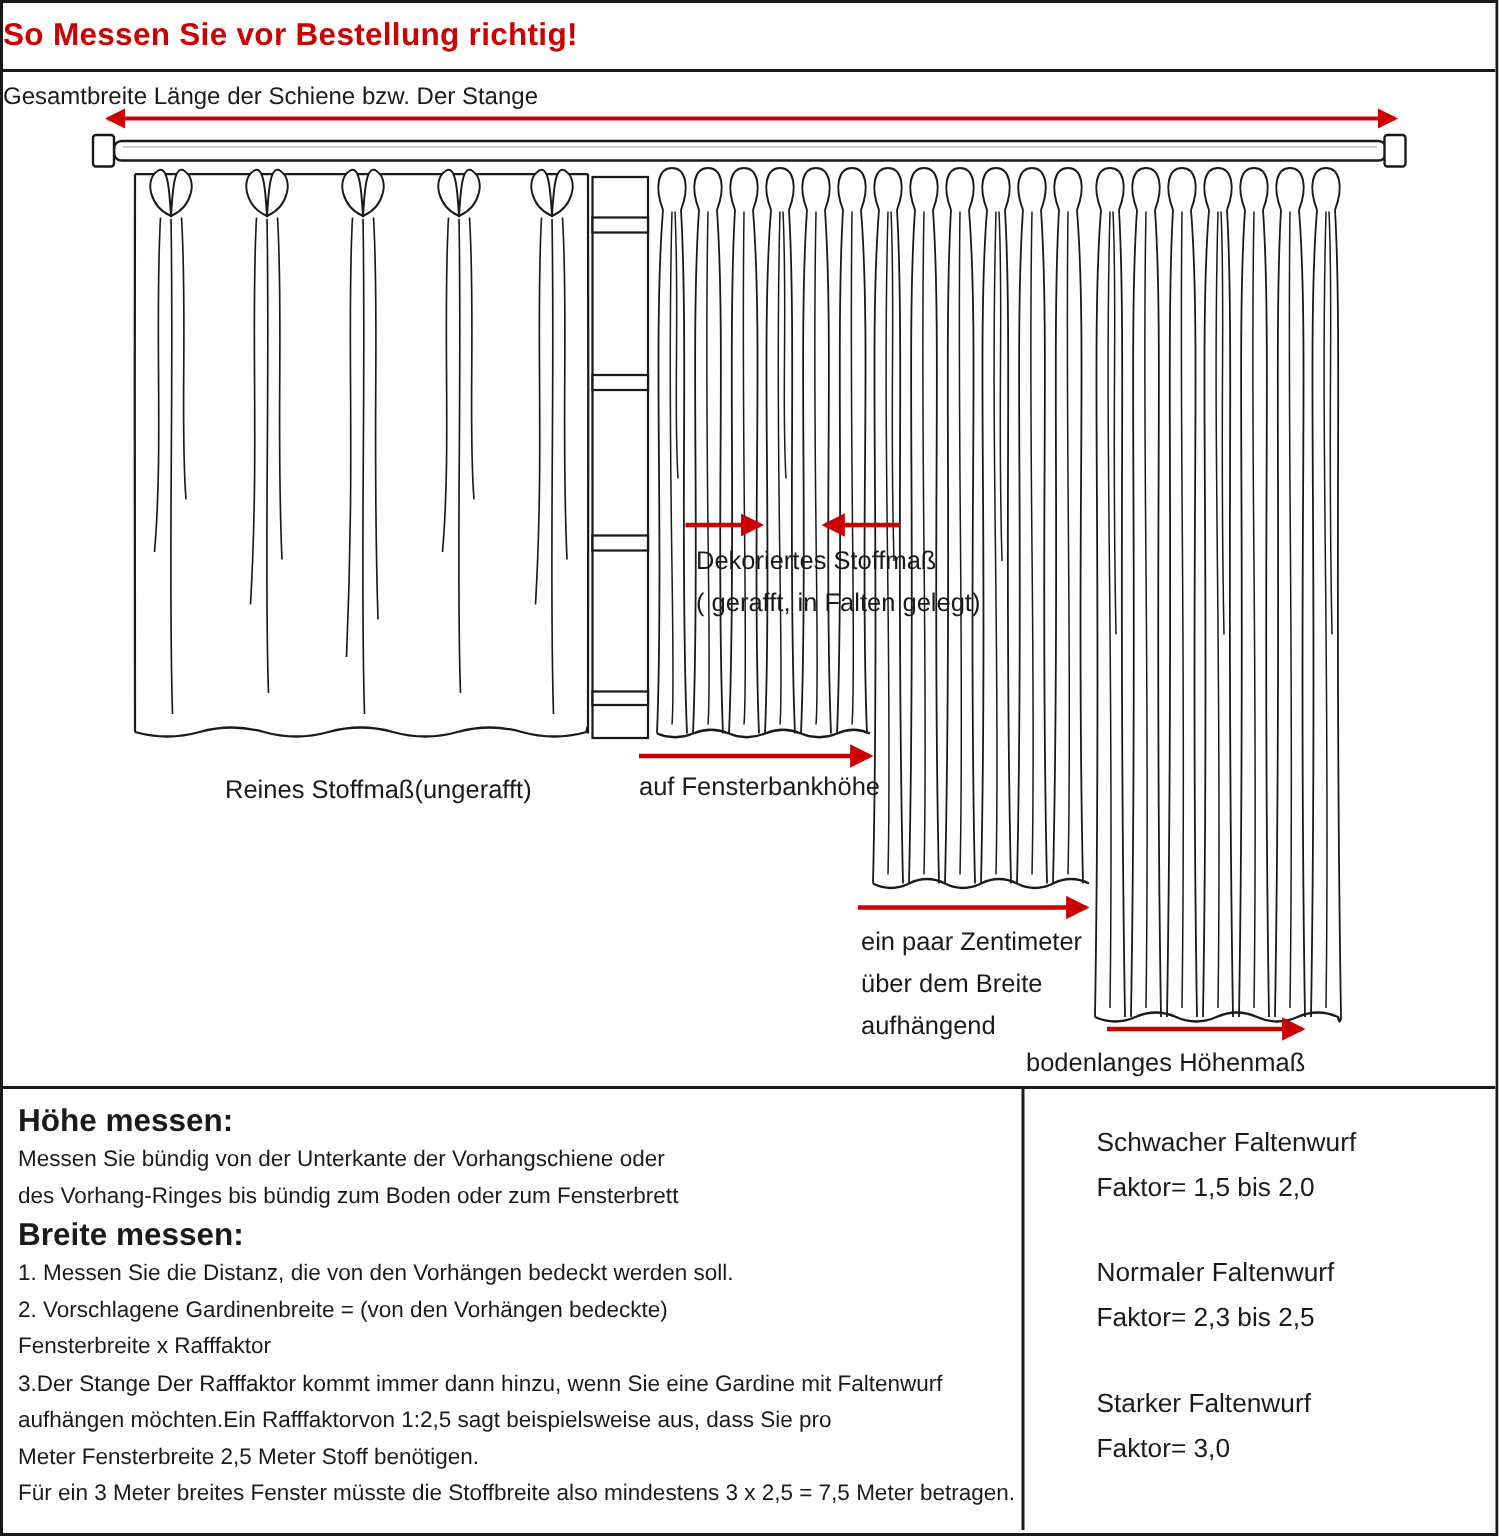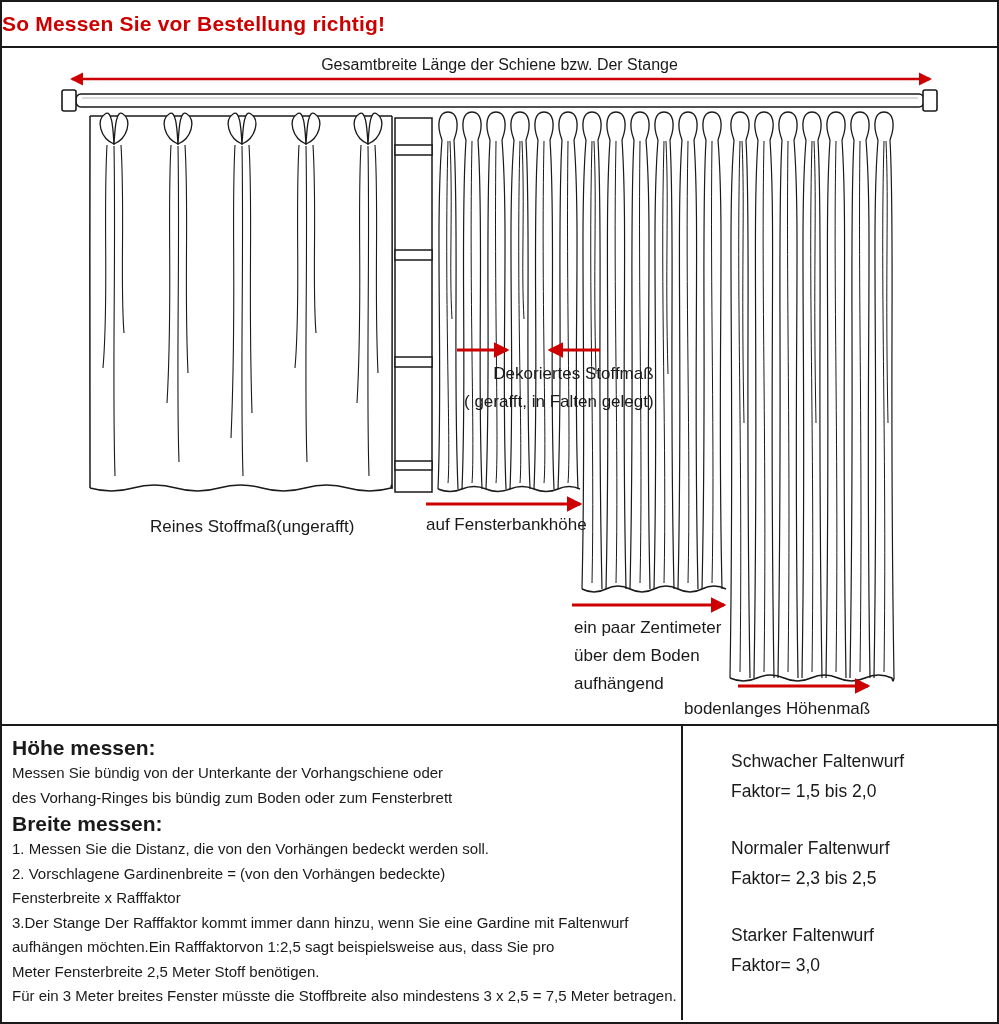--- a/index.html
+++ b/index.html
@@ -10,22 +10,22 @@
   .page { width:999px; height:1024px; background:#fff; border:2px solid var(--ink); overflow:hidden; }
 
   .title-bar { height:46px; border-bottom:2px solid var(--ink); display:flex; align-items:center; }
   .title { color:var(--accent-red); font-weight:bold; font-size:21px; letter-spacing:0.2px; }
 
   .diagram { position:relative; height:676px; background:#fff; }
   .diagram svg { position:absolute; left:0; top:0; }
 
   .dlabel { position:absolute; font-size:17px; line-height:22px; white-space:nowrap; }
   .dlabel.multiline { line-height:28px; }
-  .top-arrow-label { top:6px; left:0; right:0; text-align:center; font-size:16px; }
-  .decorated-label { left:462px; top:312px;text-align:right; }
+  .top-arrow-label { top:6px; left:0; right:0; text-align:left; font-size:16px; }
+  .decorated-label { left:462px; top:312px; }
   .plain-label { left:148px; top:468px; }
   .sill-label { left:424px; top:466px; }
   .above-floor-label { left:572px; top:566px; }
   .floor-label { left:682px; top:650px; }
 
   .red-stroke { stroke:var(--accent-red); }
   .red-fill { fill:var(--accent-red); }
 
   .bottom { display:flex; border-top:2px solid var(--ink); height:296px; }
   .instructions { flex:1; padding:8px 10px 0 10px; overflow:hidden; }
@@ -206,21 +206,21 @@
       <div>Dekoriertes Stoffmaß</div>
       <div>( gerafft, in Falten gelegt)</div>
     </div>
 
     <div class="dlabel plain-label">Reines Stoffmaß(ungerafft)</div>
 
     <div class="dlabel sill-label">auf Fensterbankhöhe</div>
 
     <div class="dlabel multiline above-floor-label">
       <div>ein paar Zentimeter</div>
-      <div>über dem Boden</div>
+      <div>über dem Breite</div>
       <div>aufhängend</div>
     </div>
 
     <div class="dlabel floor-label">bodenlanges Höhenmaß</div>
   </div>
 
   <div class="bottom">
 
     <div class="instructions">
       <div class="iheading">Höhe messen:</div>

